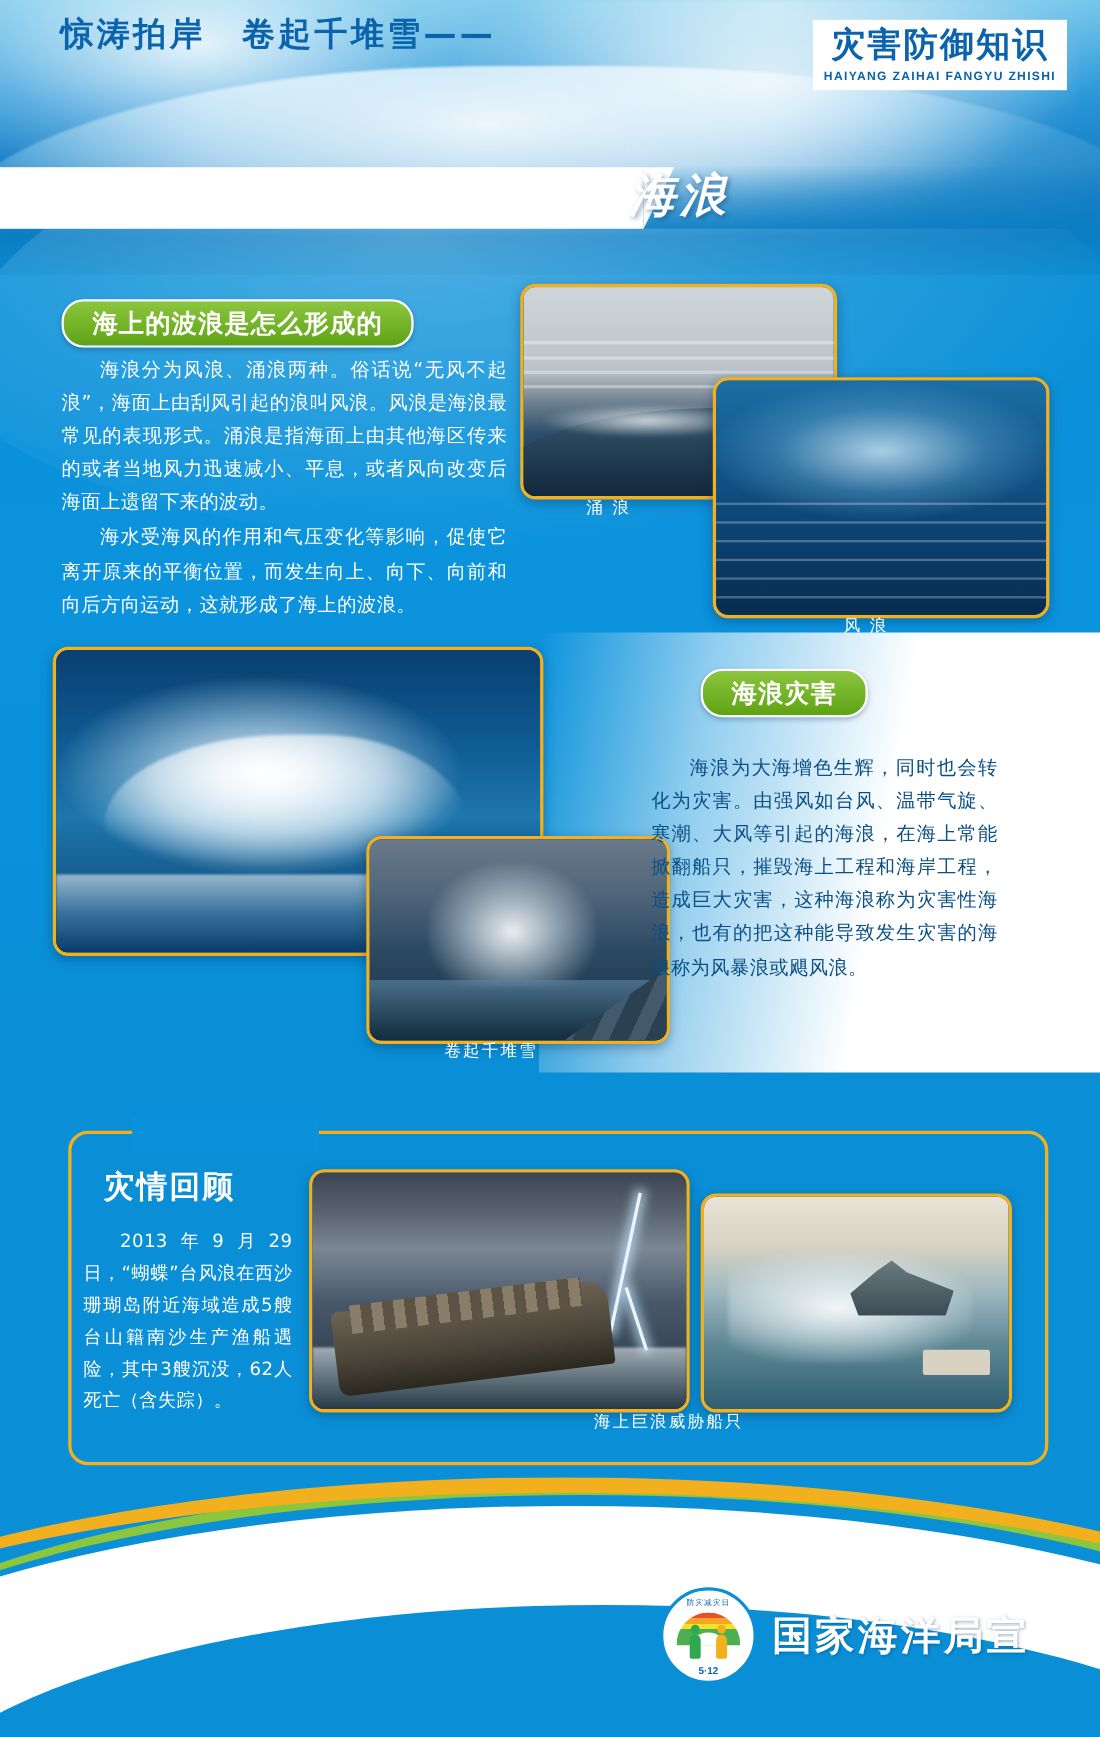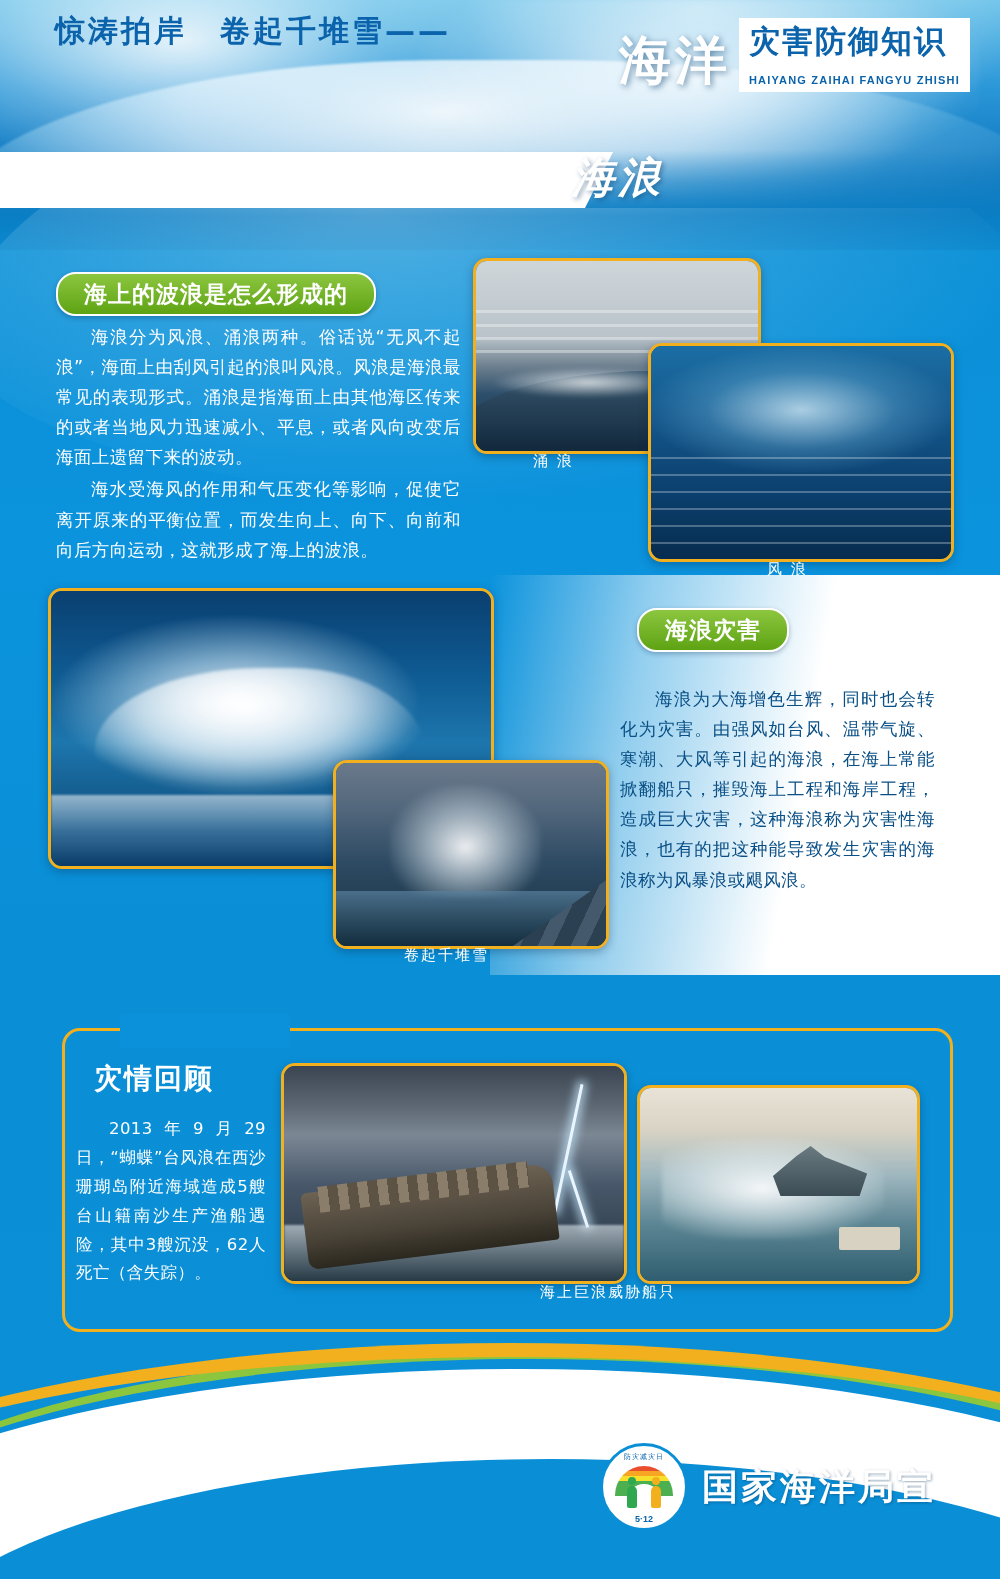--- a/index.html
+++ b/index.html
@@ -69,35 +69,36 @@
     color: #ffffff;
     letter-spacing: 4px;
     line-height: 1;
     text-shadow: 2px 2px 6px rgba(0,60,110,0.55);
     padding-top: 16px;
     font-family: "DejaVu Sans", "Liberation Sans", sans-serif;
   }
   .masthead .plate {
     background: #ffffff;
     padding: 6px 10px 6px 10px;
+    text-align: center;
   }
   .masthead .plate .cn {
     font-size: 31px;
     font-weight: bold;
     color: #0a63ab;
     letter-spacing: 2px;
     line-height: 1.15;
     font-family: "DejaVu Sans", "Liberation Sans", sans-serif;
   }
   .masthead .plate .py {
     font-size: 11px;
     font-weight: bold;
     color: #0a63ab;
     letter-spacing: 1.2px;
-    margin-top: 14px;
+    margin-top: 4px;
   }
 
   
   .ribbon {
     position: absolute;
     left: 0; top: 152px;
     width: 585px; height: 56px;
     background: #ffffff;
     z-index: 5;
   }
@@ -505,21 +506,20 @@
 
 <div class="poster">
 
   <div class="top-band">
     <div class="crest"></div>
     <div class="spray"></div>
     <div class="deep"></div>
   </div>
 
   <div class="masthead">
-    <div class="big">海洋</div>
     <div class="plate">
       <div class="cn">灾害防御知识</div>
       <div class="py">HAIYANG ZAIHAI FANGYU ZHISHI</div>
     </div>
   </div>
 
   <div class="sub-wave">
     <div class="w1"></div>
   </div>
 
@@ -575,21 +575,21 @@
       <div class="sea"></div>
       <div class="blocks"></div>
     </div>
   </div>
   <div class="caption" style="left:404px; top:946px;">卷起千堆雪</div>
 
   <div class="pill framed" style="left:637px; top:608px;">
     <span>海浪灾害</span>
   </div>
 
-  <div class="body-text dark" style="left:620px; top:684px; width:315px;">
+  <div class="body-text dark" style="left:592px; top:684px; width:315px;">
     <p>海浪为大海增色生辉，同时也会转化为灾害。由强风如台风、温带气旋、寒潮、大风等引起的海浪，在海上常能掀翻船只，摧毁海上工程和海岸工程，造成巨大灾害，这种海浪称为灾害性海浪，也有的把这种能导致发生灾害的海浪称为风暴浪或飓风浪。</p>
   </div>
 
   <div class="review-box"></div>
   <div class="review-mask"></div>
   <div class="review-title">灾情回顾</div>
 
   <div class="body-text" style="left:76px; top:1115px; width:190px; font-size:16.5px; line-height:1.75;">
     <p>2013年9月29日，“蝴蝶”台风浪在西沙珊瑚岛附近海域造成5艘台山籍南沙生产渔船遇险，其中3艘沉没，62人死亡（含失踪）。</p>
   </div>

